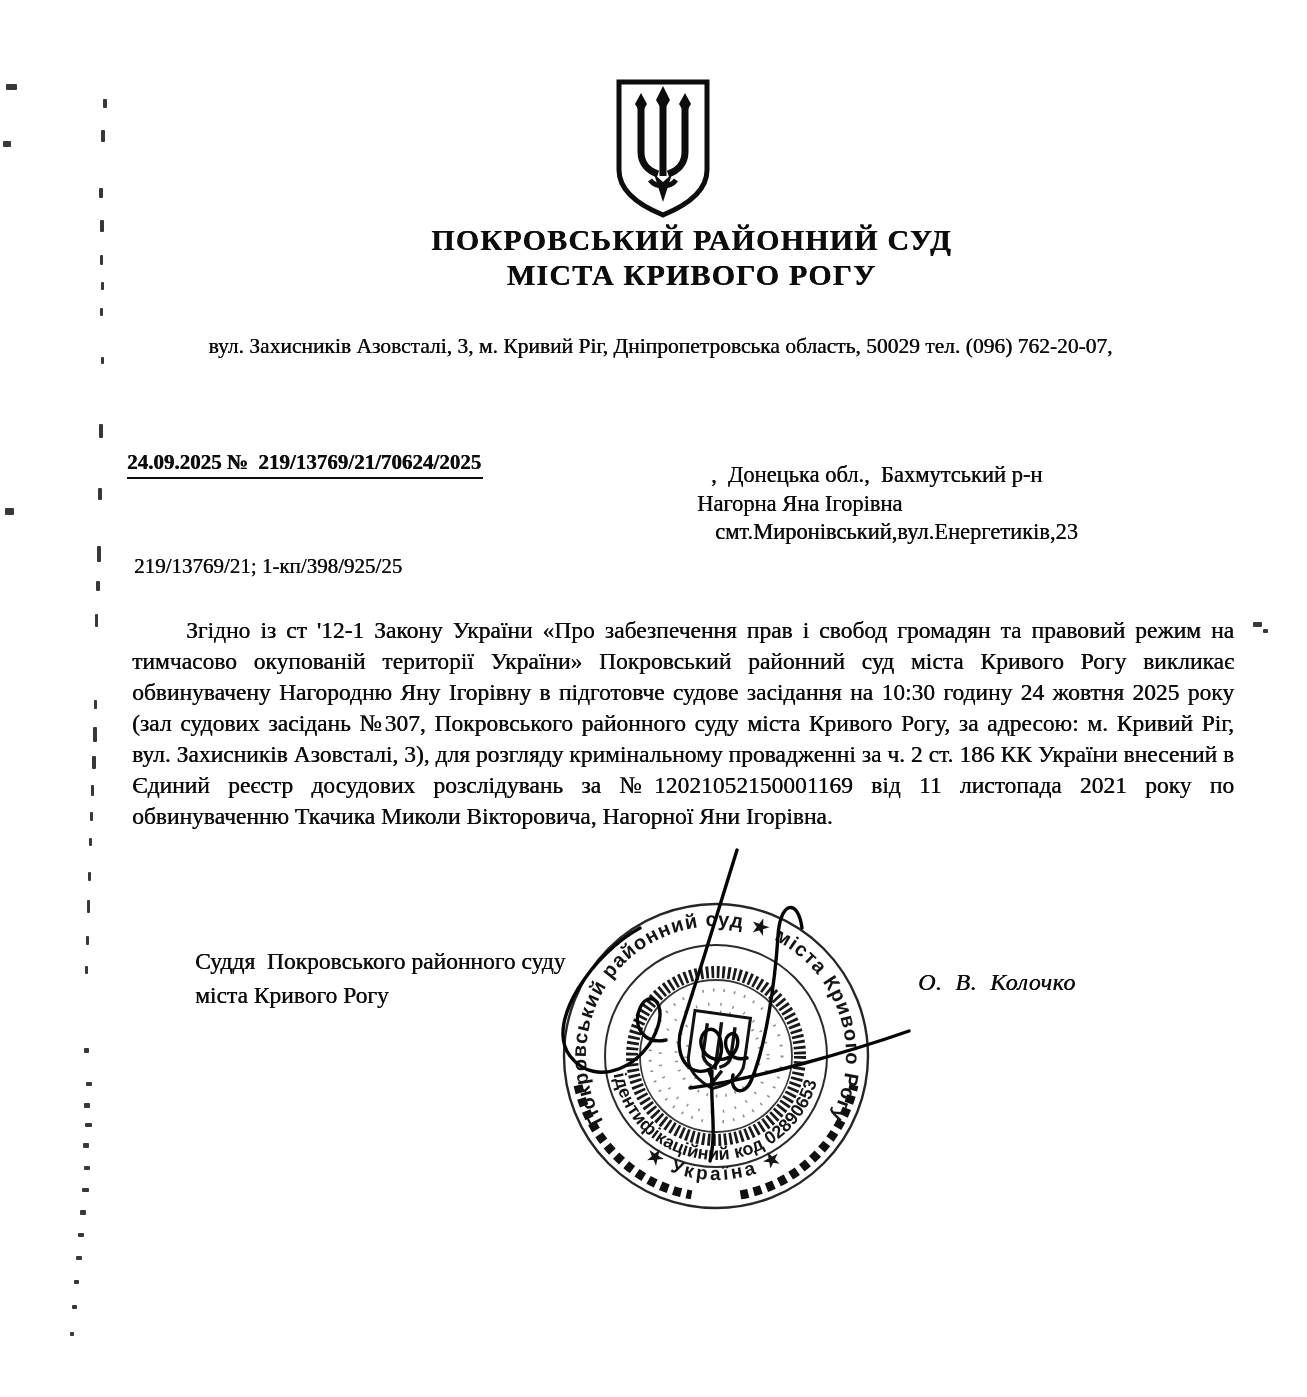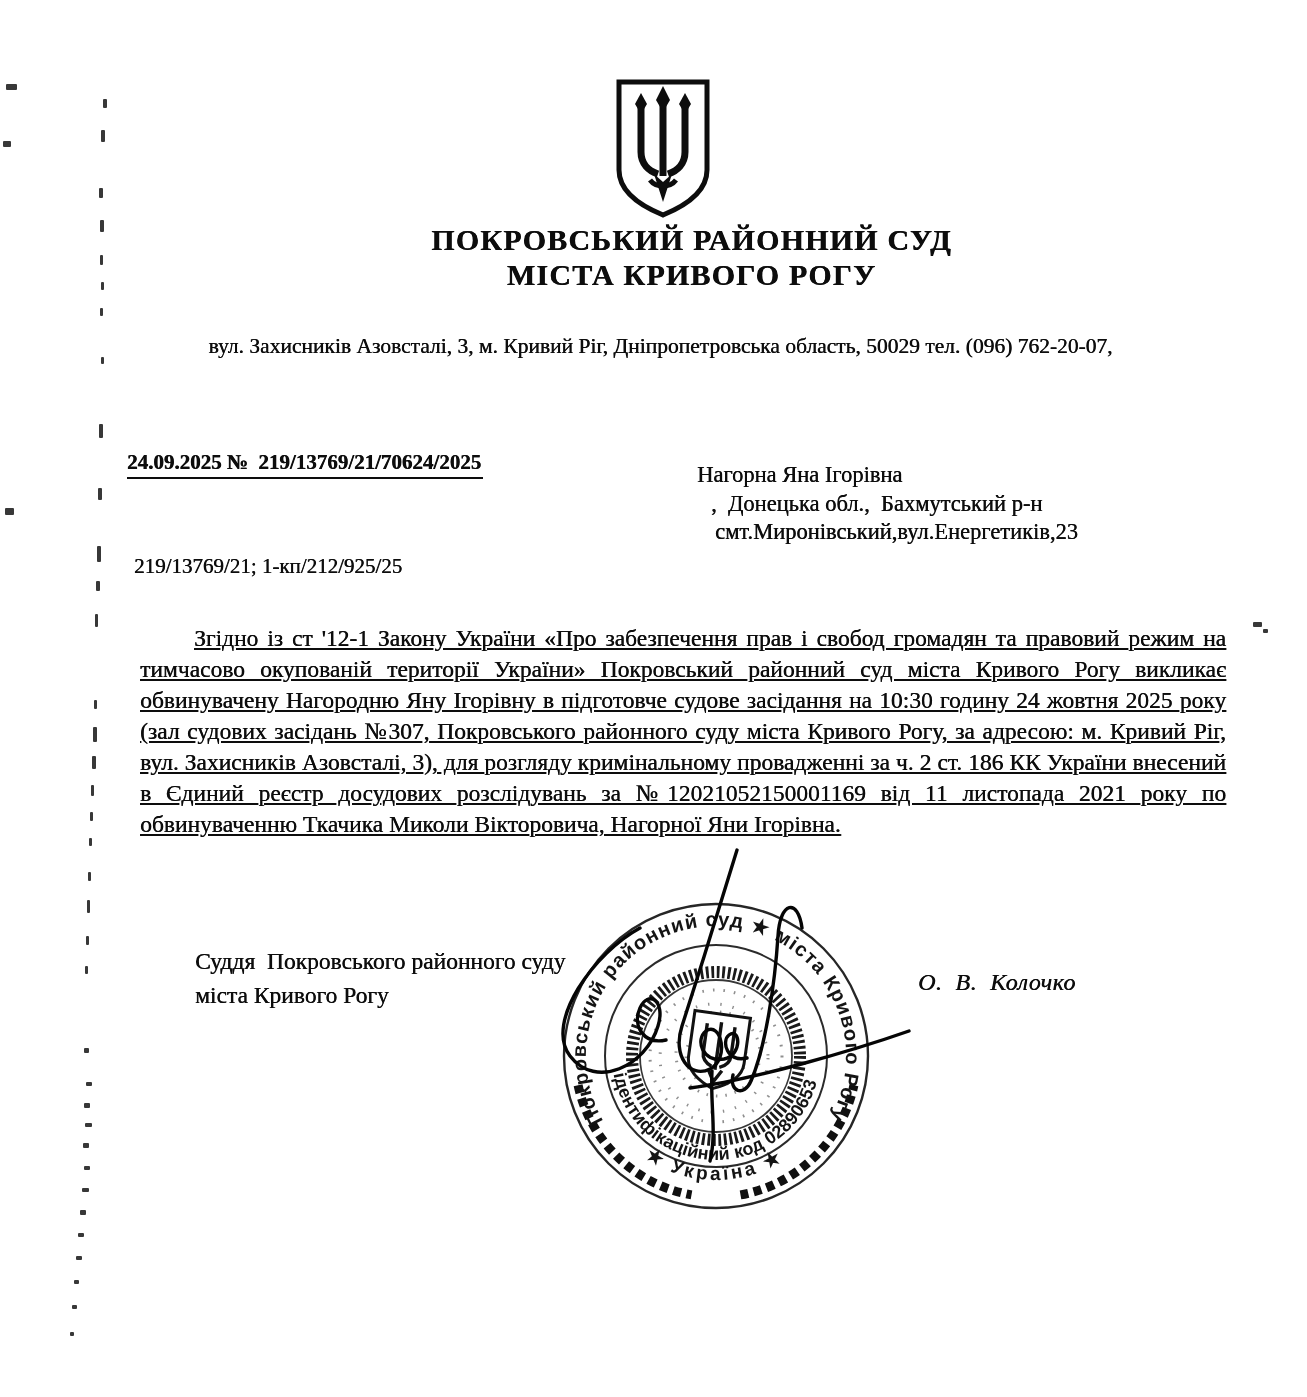--- a/index.html
+++ b/index.html
@@ -24,21 +24,21 @@
   .refnum{left:127px;top:450px;font-weight:bold;font-size:21px;
           border-bottom:2.5px solid #0d0d0d;padding:0 2px 2px 0;}
   .recipient{left:697px;top:461px;font-size:22.5px;line-height:28.5px;}
   .recipient .ind1{padding-left:14px;}
   .recipient .ind2{padding-left:18px;}
   .caseline{left:134px;top:554px;font-size:21px;}
 
   
   .bodytext{left:128px;top:611px;width:1110px;font-size:23.5px;line-height:31px;
             text-align:justify;}
-  .bodytext p{margin:12px;text-indent:54px;text-decoration:underline;}
+  .bodytext p{margin:4px;text-indent:54px;}
 
   
   .judge{left:195px;top:944px;font-size:23.5px;line-height:34px;}
   .jname{left:918px;top:969px;font-size:24px;letter-spacing:0.5px;font-style:italic;}
 
   .sealwrap{left:540px;top:830px;width:380px;height:410px;}
   .noise-mark{position:absolute;background:#000;opacity:.78;border-radius:1px;}
 </style>
 </head>
 <body>
@@ -66,26 +66,26 @@
     <div>МІСТА КРИВОГО РОГУ</div>
   </div>
 
   <div class="abs contact scan">
     <div>вул. Захисників Азовсталі, 3, м. Кривий Ріг,  Дніпропетровська область, 50029 тел. (096) 762-20-07,</div>
   </div>
 
   <div class="abs refnum pre scan">24.09.2025 №  219/13769/21/70624/2025</div>
 
   <div class="abs recipient scan">
+    <div class="pre ind1">,  Донецька обл.,  Бахмутський р-н</div>
     <div class="pre">Нагорна Яна Ігорівна</div>
-    <div class="pre ind1">,  Донецька обл.,  Бахмутський р-н</div>
     <div class="pre ind2">смт.Миронівський,вул.Енергетиків,23</div>
   </div>
 
-  <div class="abs caseline pre scan">219/13769/21; 1-кп/212/925/25</div>
+  <div class="abs caseline pre scan">219/13769/21; 1-кп/398/925/25</div>
 
   <div class="abs bodytext scan">
     <p>Згідно із ст '12-1 Закону України «Про забезпечення прав і свобод громадян та правовий режим на тимчасово окупованій території України» Покровський районний суд міста Кривого Рогу викликає обвинувачену Нагородню Яну Ігорівну в підготовче судове засідання на 10:30 годину 24 жовтня 2025 року (зал судових засідань №307, Покровського районного суду міста Кривого Рогу, за адресою: м. Кривий Ріг, вул. Захисників Азовсталі, 3), для розгляду кримінальному провадженні за ч. 2 ст. 186 КК України внесений в Єдиний реєстр досудових розслідувань за №12021052150001169 від 11 листопада 2021 року по обвинуваченню Ткачика Миколи Вікторовича, Нагорної Яни Ігорівна.</p>
   </div>
 
   <div class="abs judge scan">
     <div class="pre">Суддя  Покровського районного суду</div>
     <div class="pre">міста Кривого Рогу</div>
   </div>
   <div class="abs jname pre scan">О.  В.  Колочко</div>

